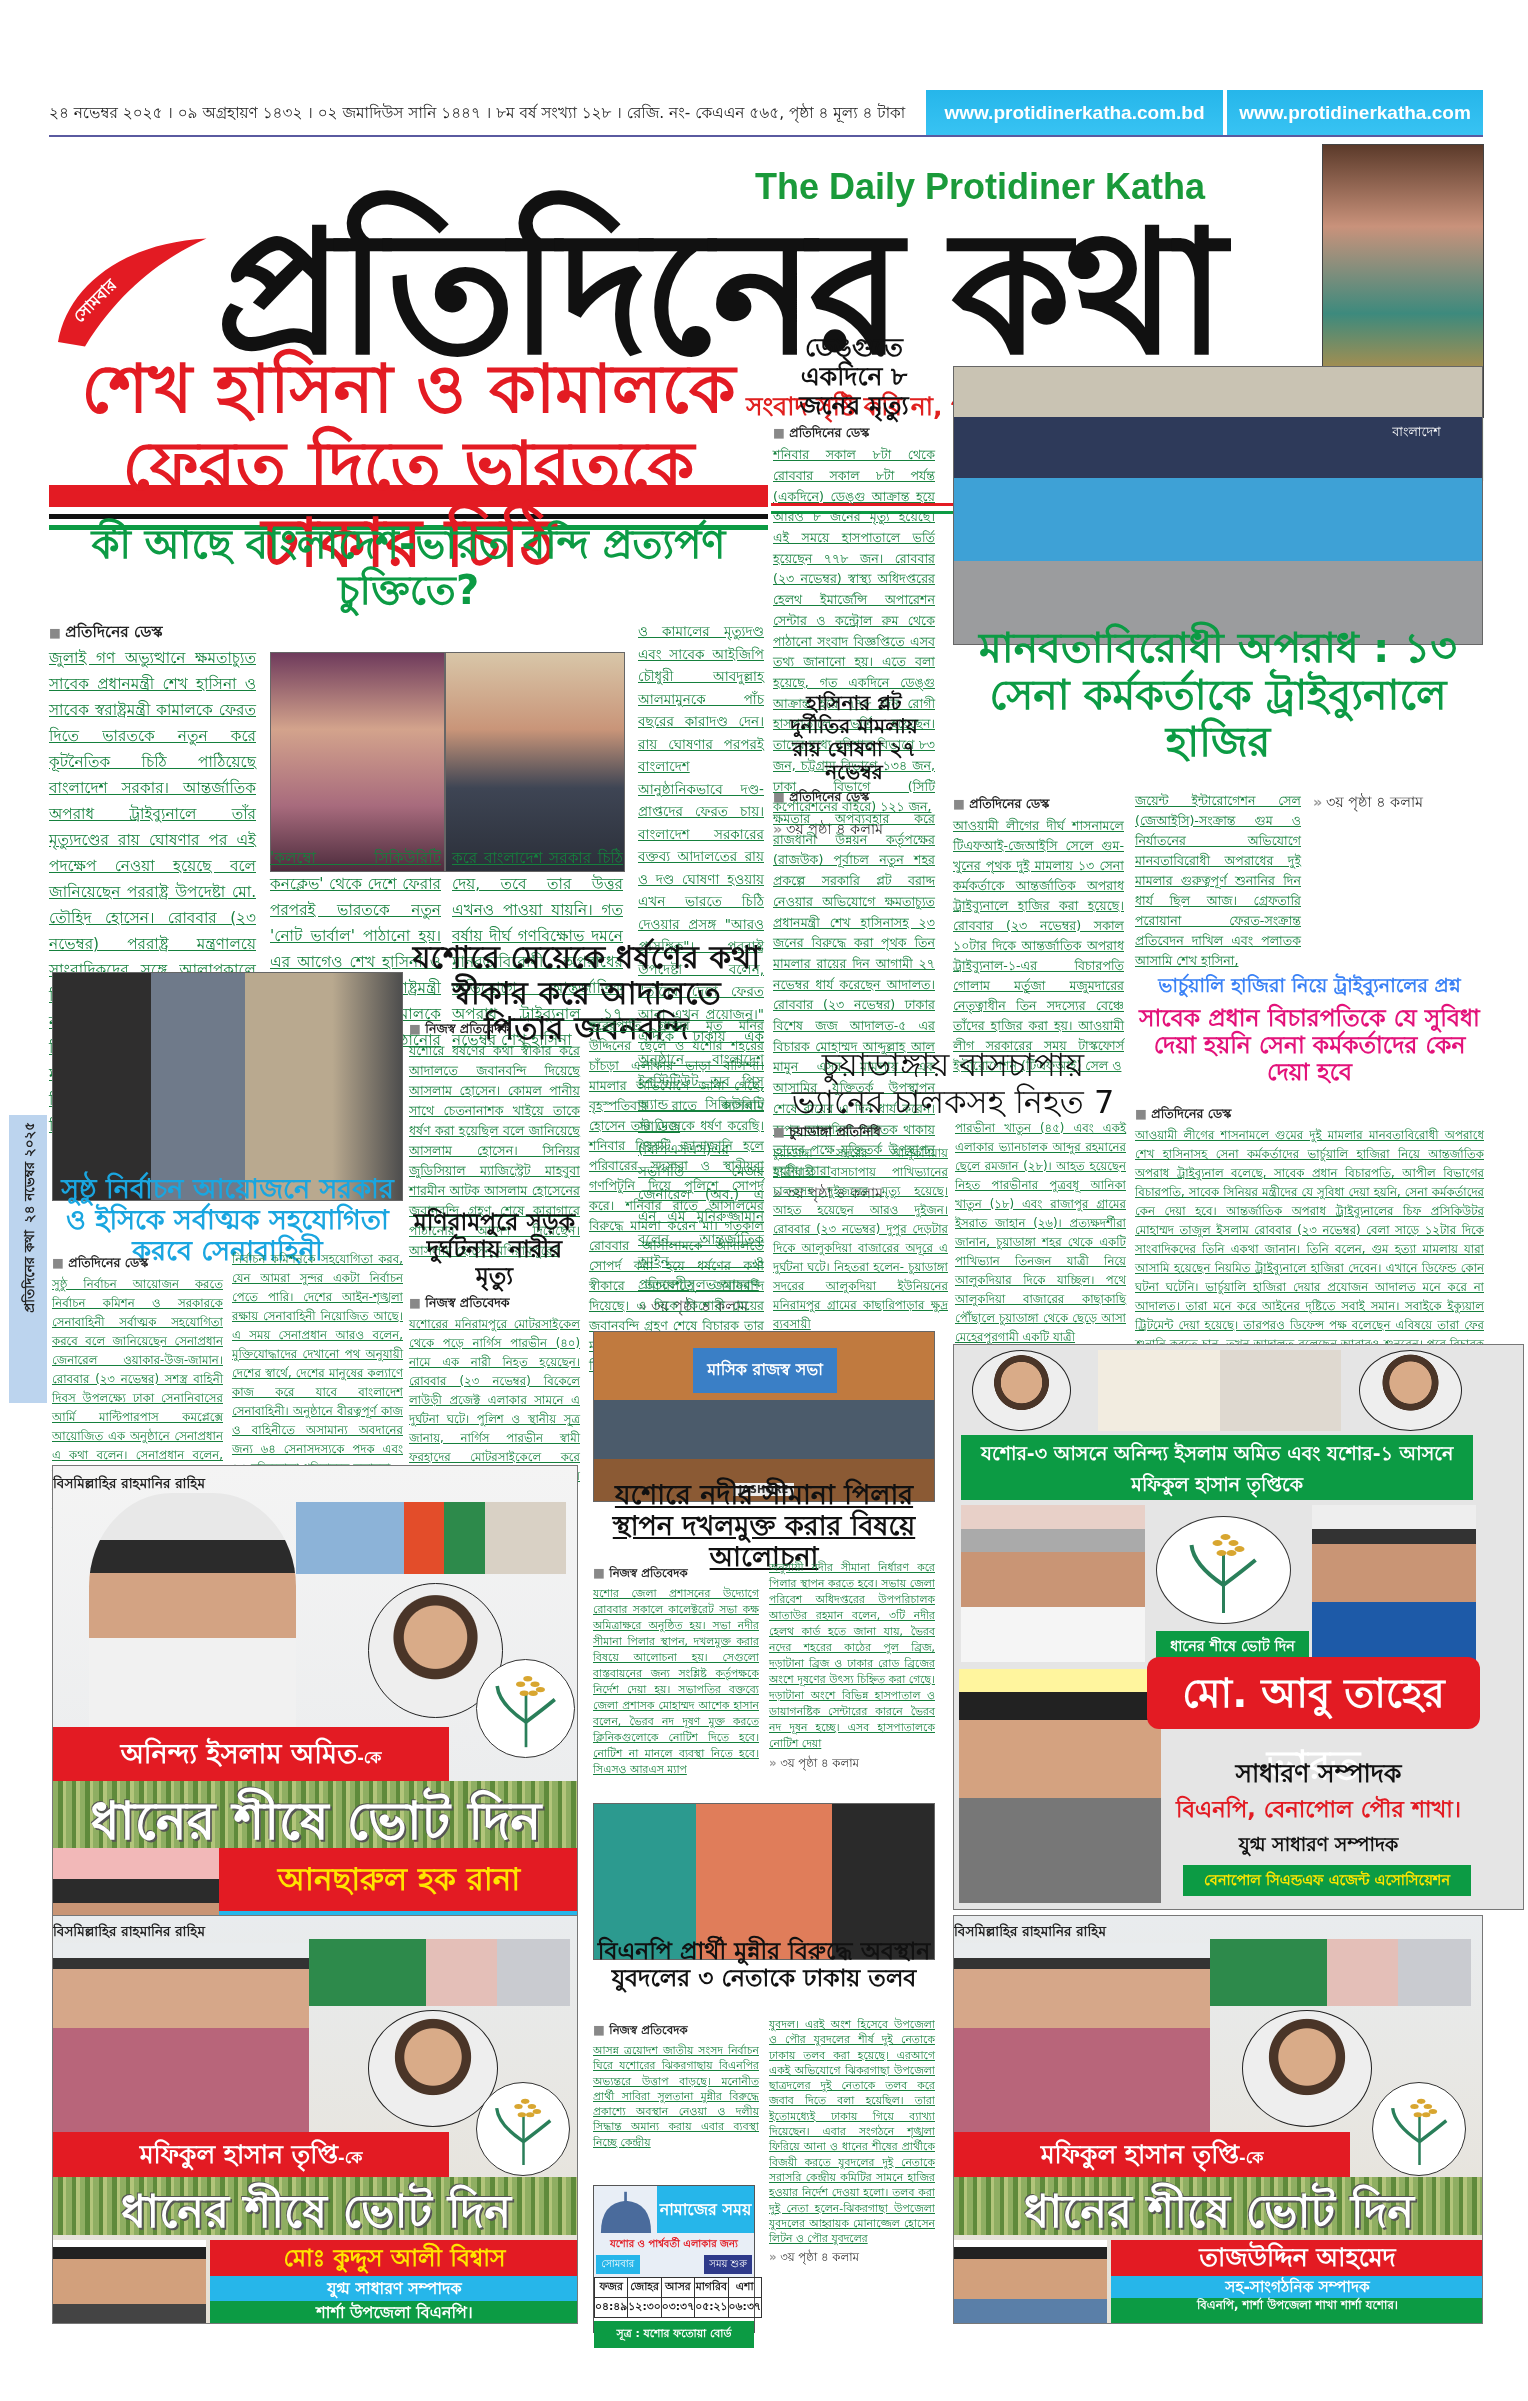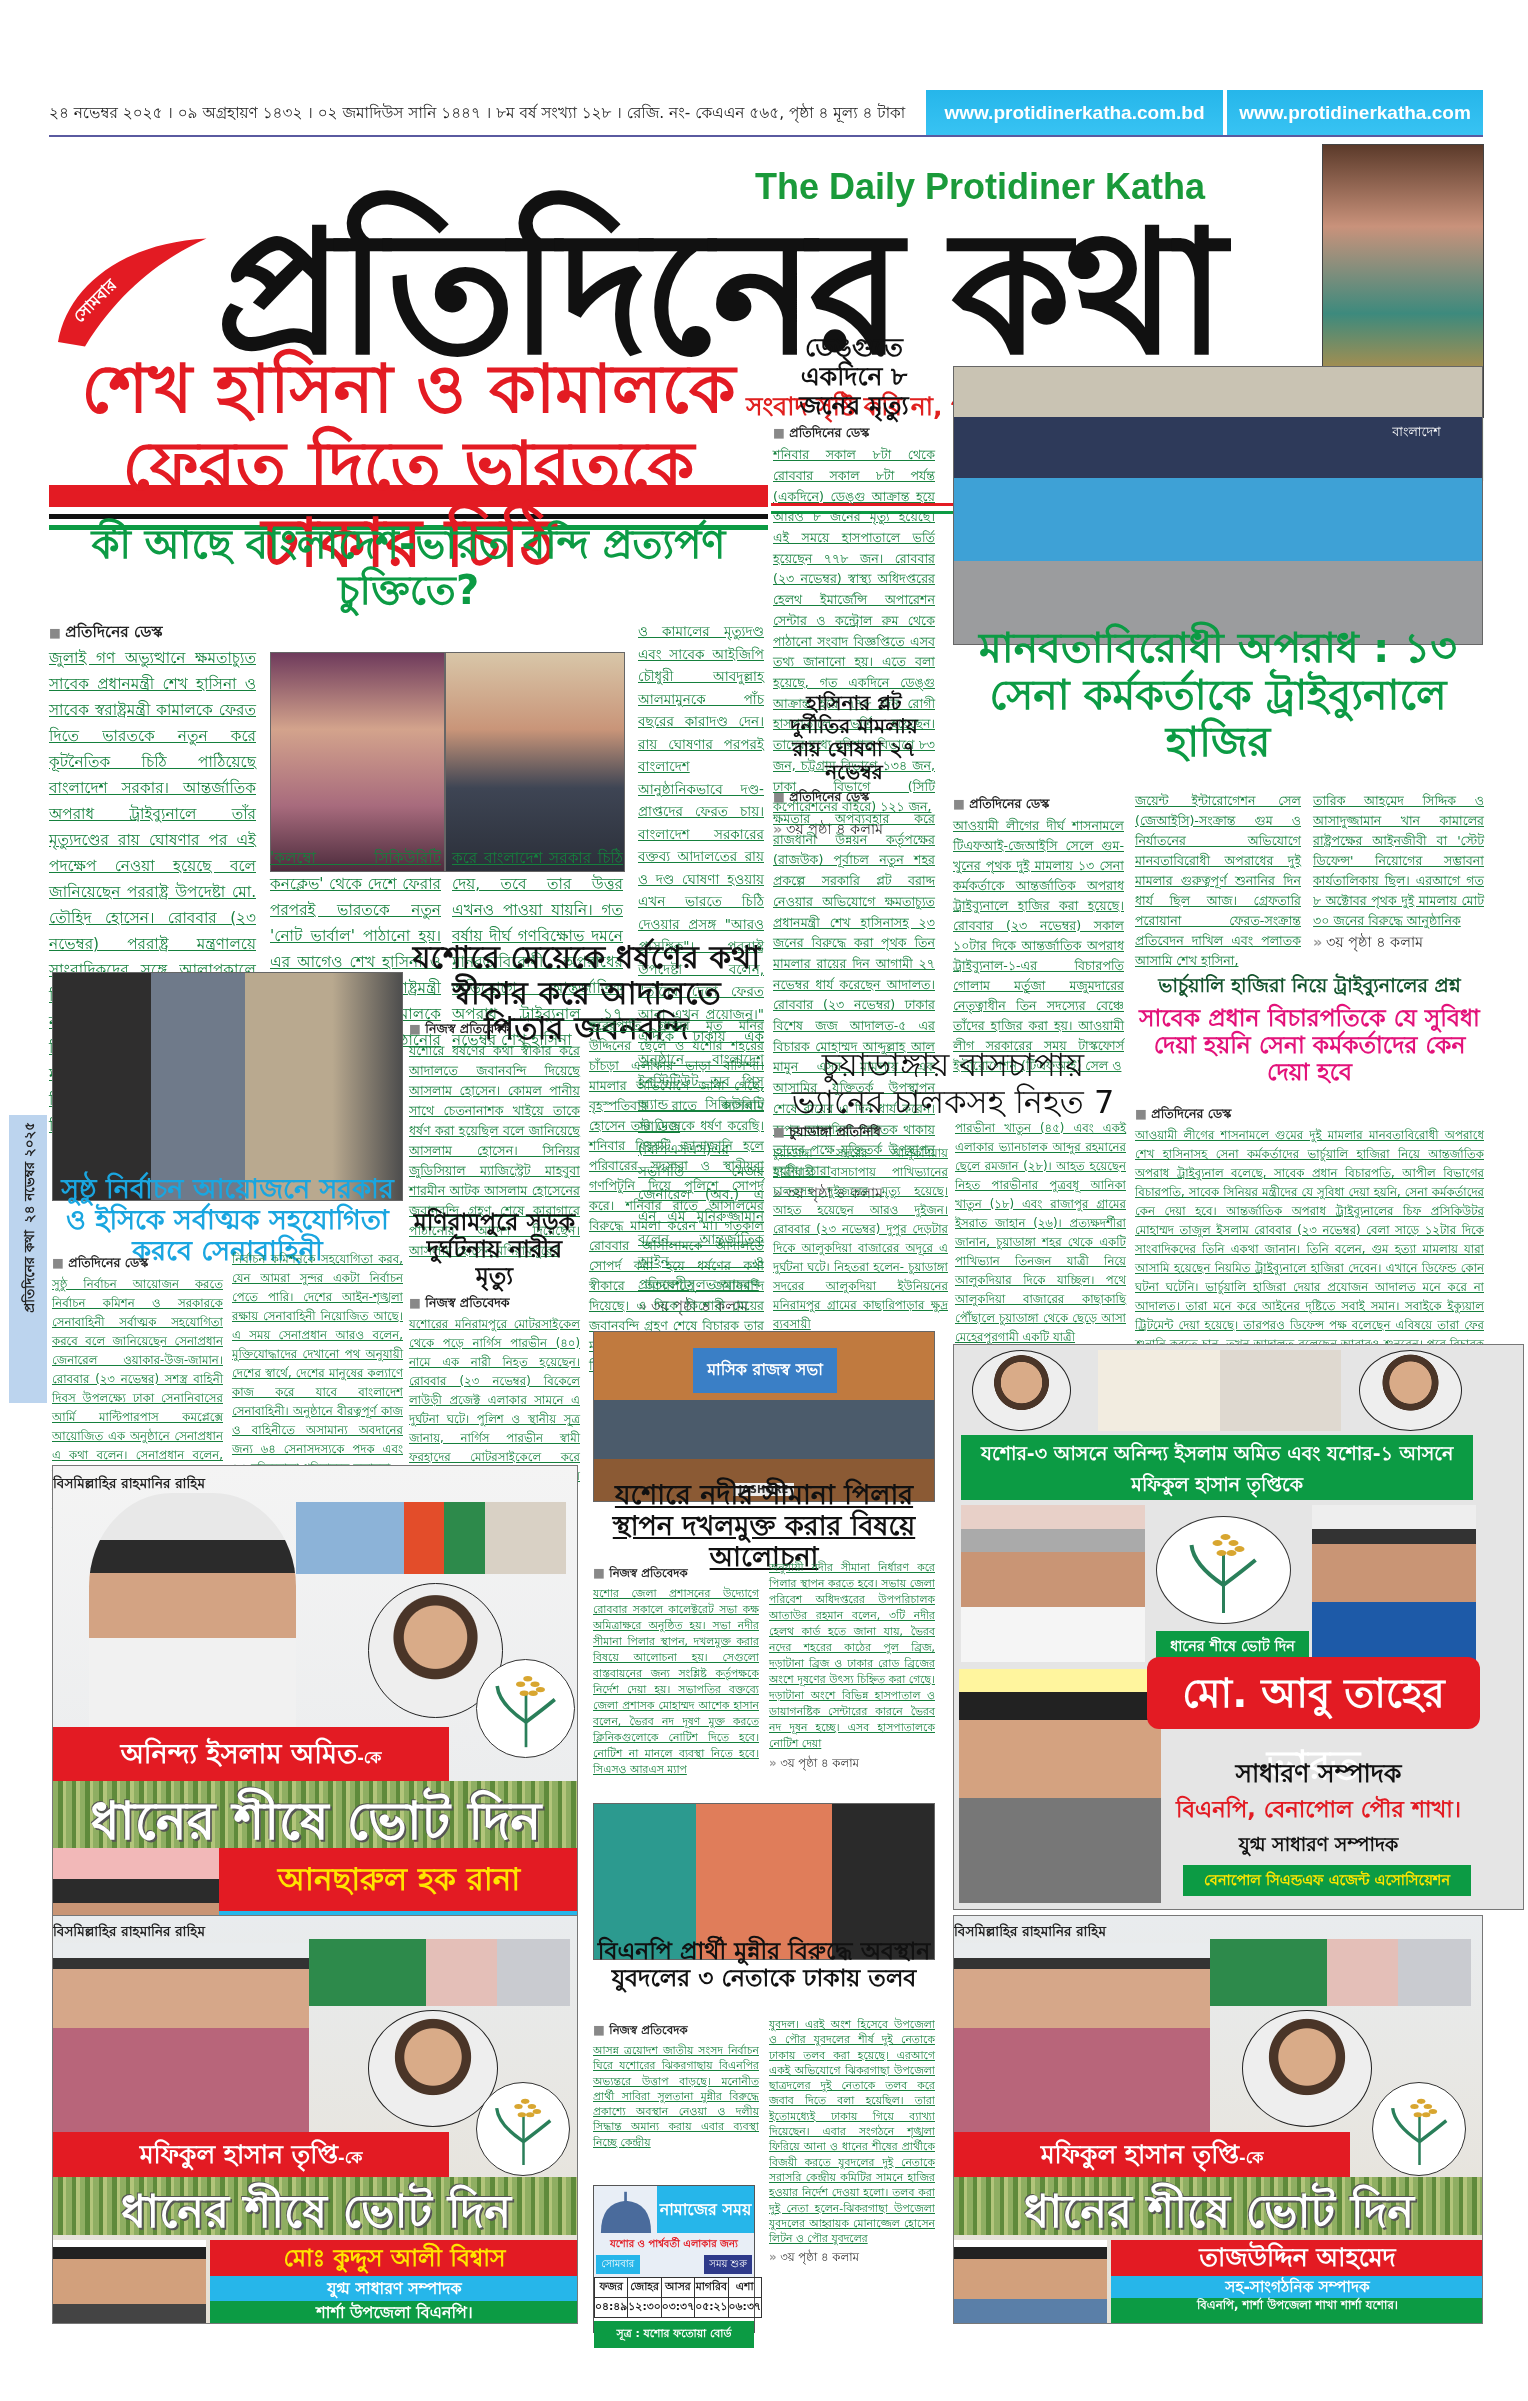--- a/index.html
+++ b/index.html
@@ -113,25 +113,24 @@
   <span class="abs" style="right:36px; top:54px; color:#fff; font-size:12.6px; background:#2e3a5a; padding:1.8px 5.4px;">বাংলাদেশ</span>
 </div>
 <div class="abs hl" style="left:953px; top:625px; width:530px; font-size:41px; color:#0c9b44;">মানবতাবিরোধী অপরাধ : ১৩ সেনা কর্মকর্তাকে ট্রাইব্যুনালে হাজির</div>
 
 <div class="abs" style="left:953px; top:791px; width:171px;">
   <div class="byline" style="font-size:12.6px;">প্রতিদিনের ডেস্ক</div>
   <div class="body-text" style="font-size:12.6px; line-height:20px;">আওয়ামী লীগের দীর্ঘ শাসনামলে টিএফআই-জেআইসি সেলে গুম-খুনের পৃথক দুই মামলায় ১৩ সেনা কর্মকর্তাকে আন্তর্জাতিক অপরাধ ট্রাইব্যুনালে হাজির করা হয়েছে। রোববার (২৩ নভেম্বর) সকাল ১০টার দিকে আন্তর্জাতিক অপরাধ ট্রাইব্যুনাল-১-এর বিচারপতি গোলাম মর্তূজা মজুমদারের নেতৃত্বাধীন তিন সদস্যের বেঞ্চে তাঁদের হাজির করা হয়। আওয়ামী লীগ সরকারের সময় টাস্কফোর্স ইন্টারোগেশন (টিএফআই) সেল ও</div>
 </div>
 <div class="abs body-text" style="left:1135px; top:791px; width:166px; font-size:12.6px; line-height:20px;">জয়েন্ট ইন্টারোগেশন সেল (জেআইসি)-সংক্রান্ত গুম ও নির্যাতনের অভিযোগে মানবতাবিরোধী অপরাধের দুই মামলার গুরুত্বপূর্ণ শুনানির দিন ধার্য ছিল আজ। গ্রেফতারি পরোয়ানা ফেরত-সংক্রান্ত প্রতিবেদন দাখিল এবং পলাতক আসামি শেখ হাসিনা,</div>
 <div class="abs" style="left:1313px; top:791px; width:171px;">
-  <div class="body-text" style="font-size:12.6px; line-height:20px;">তারিক আহমেদ সিদ্দিক ও আসাদুজ্জামান খান কামালের রাষ্ট্রপক্ষের আইনজীবী বা 'স্টেট ডিফেন্স' নিয়োগের সম্ভাবনা কার্যতালিকায় ছিল। এরআগে গত ৮ অক্টোবর পৃথক দুই মামলায় মোট ৩০ জনের বিরুদ্ধে আনুষ্ঠানিক</div>
-  <div class="jump"><span class="arr">»</span><span>৩য় পৃষ্ঠা ৪ কলাম</span></div>
-</div>
-
-<div class="abs hl" style="left:1135px; top:975px; width:349px; font-size:19px; color:#14532d;">ভার্চুয়ালি হাজিরা নিয়ে ট্রাইব্যুনালের প্রশ্ন</div>
+  <div class="jump"><span class="arr">»</span><span>৩য় পৃষ্ঠা ৪ কলাম</span></div>
+</div>
+
+<div class="abs hl" style="left:1135px; top:975px; width:349px; font-size:19px; color:#3b82f6;">ভার্চুয়ালি হাজিরা নিয়ে ট্রাইব্যুনালের প্রশ্ন</div>
 <div class="abs hl" style="left:1135px; top:1005px; width:349px; font-size:23.4px; color:#e3127a;">সাবেক প্রধান বিচারপতিকে যে সুবিধা দেয়া হয়নি সেনা কর্মকর্তাদের কেন দেয়া হবে</div>
 <div class="abs" style="left:1135px; top:1101px; width:349px;">
   <div class="byline" style="font-size:12.6px;">প্রতিদিনের ডেস্ক</div>
   <div class="body-text" style="font-size:11.7px; line-height:19px;">আওয়ামী লীগের শাসনামলে গুমের দুই মামলার মানবতাবিরোধী অপরাধে শেখ হাসিনাসহ সেনা কর্মকর্তাদের ভার্চুয়ালি হাজিরা নিয়ে আন্তর্জাতিক অপরাধ ট্রাইব্যুনাল বলেছে, সাবেক প্রধান বিচারপতি, আপীল বিভাগের বিচারপতি, সাবেক সিনিয়র মন্ত্রীদের যে সুবিধা দেয়া হয়নি, সেনা কর্মকর্তাদের কেন দেয়া হবে। আন্তর্জাতিক অপরাধ ট্রাইব্যুনালের চিফ প্রসিকিউটর মোহাম্মদ তাজুল ইসলাম রোববার (২৩ নভেম্বর) বেলা সাড়ে ১২টার দিকে সাংবাদিকদের তিনি একথা জানান। তিনি বলেন, গুম হত্যা মামলায় যারা আসামি হয়েছেন নিয়মিত ট্রাইব্যুনালে হাজিরা দেবেন। এখানে ডিফেন্ড কোন ঘটনা ঘটেনি। ভার্চুয়ালি হাজিরা দেয়ার প্রযোজন আদালত মনে করে না আদালত। তারা মনে করে আইনের দৃষ্টিতে সবাই সমান। সবাইকে ইক্যুয়াল ট্রিটমেন্ট দেয়া হয়েছে। তারপরও ডিফেন্স পক্ষ বলেছেন এবিষয়ে তারা ফের শুনানি করতে চান, তখন আদালত বলেছেন আবারও শুনবেন। পরে বিচারক এ বিষয়ে কোনো আদেশ না দিয়ে পরবর্তী শুনানির জন্য ৩ ও ৭ ডিসেম্বর দিন ধার্য করেন। তাজুল ইসলাম বলেছেন, আন্তর্জাতিক তদন্ত সংস্থার মাধ্যমে আমাদের কাছে এভিডেন্স এসেছে শত শত মানুষকে গুম ও হত্যা করেছেন সাবেক সেনা কর্মকর্তা জিয়াউল আহসান। শত শত মানুষের পেট কেটে নদী-নালা, খালে-বিলে লাশ ফেলে দিয়েছে জিয়াউল। এসব ঘটনার</div>
   <div class="jump" style="text-align:right;"><span class="arr">»</span><span>৩য় পৃষ্ঠা ৪ কলাম</span></div>
 </div>
 
 <div class="abs photo" style="left:52px; top:940px; width:351px; height:229px; background:linear-gradient(90deg,#2f2e2e 0 28%,#6f7a8a 28% 55%,#b9a98f 55% 80%,#4d4d4d);"></div>
 
 <div class="abs hl" style="left:409px; top:940px; width:355px; font-size:31px; color:#111;">যশোরে মেয়েকে ধর্ষণের কথা স্বীকার করে আদালতে পিতার জবনবন্দি</div>

